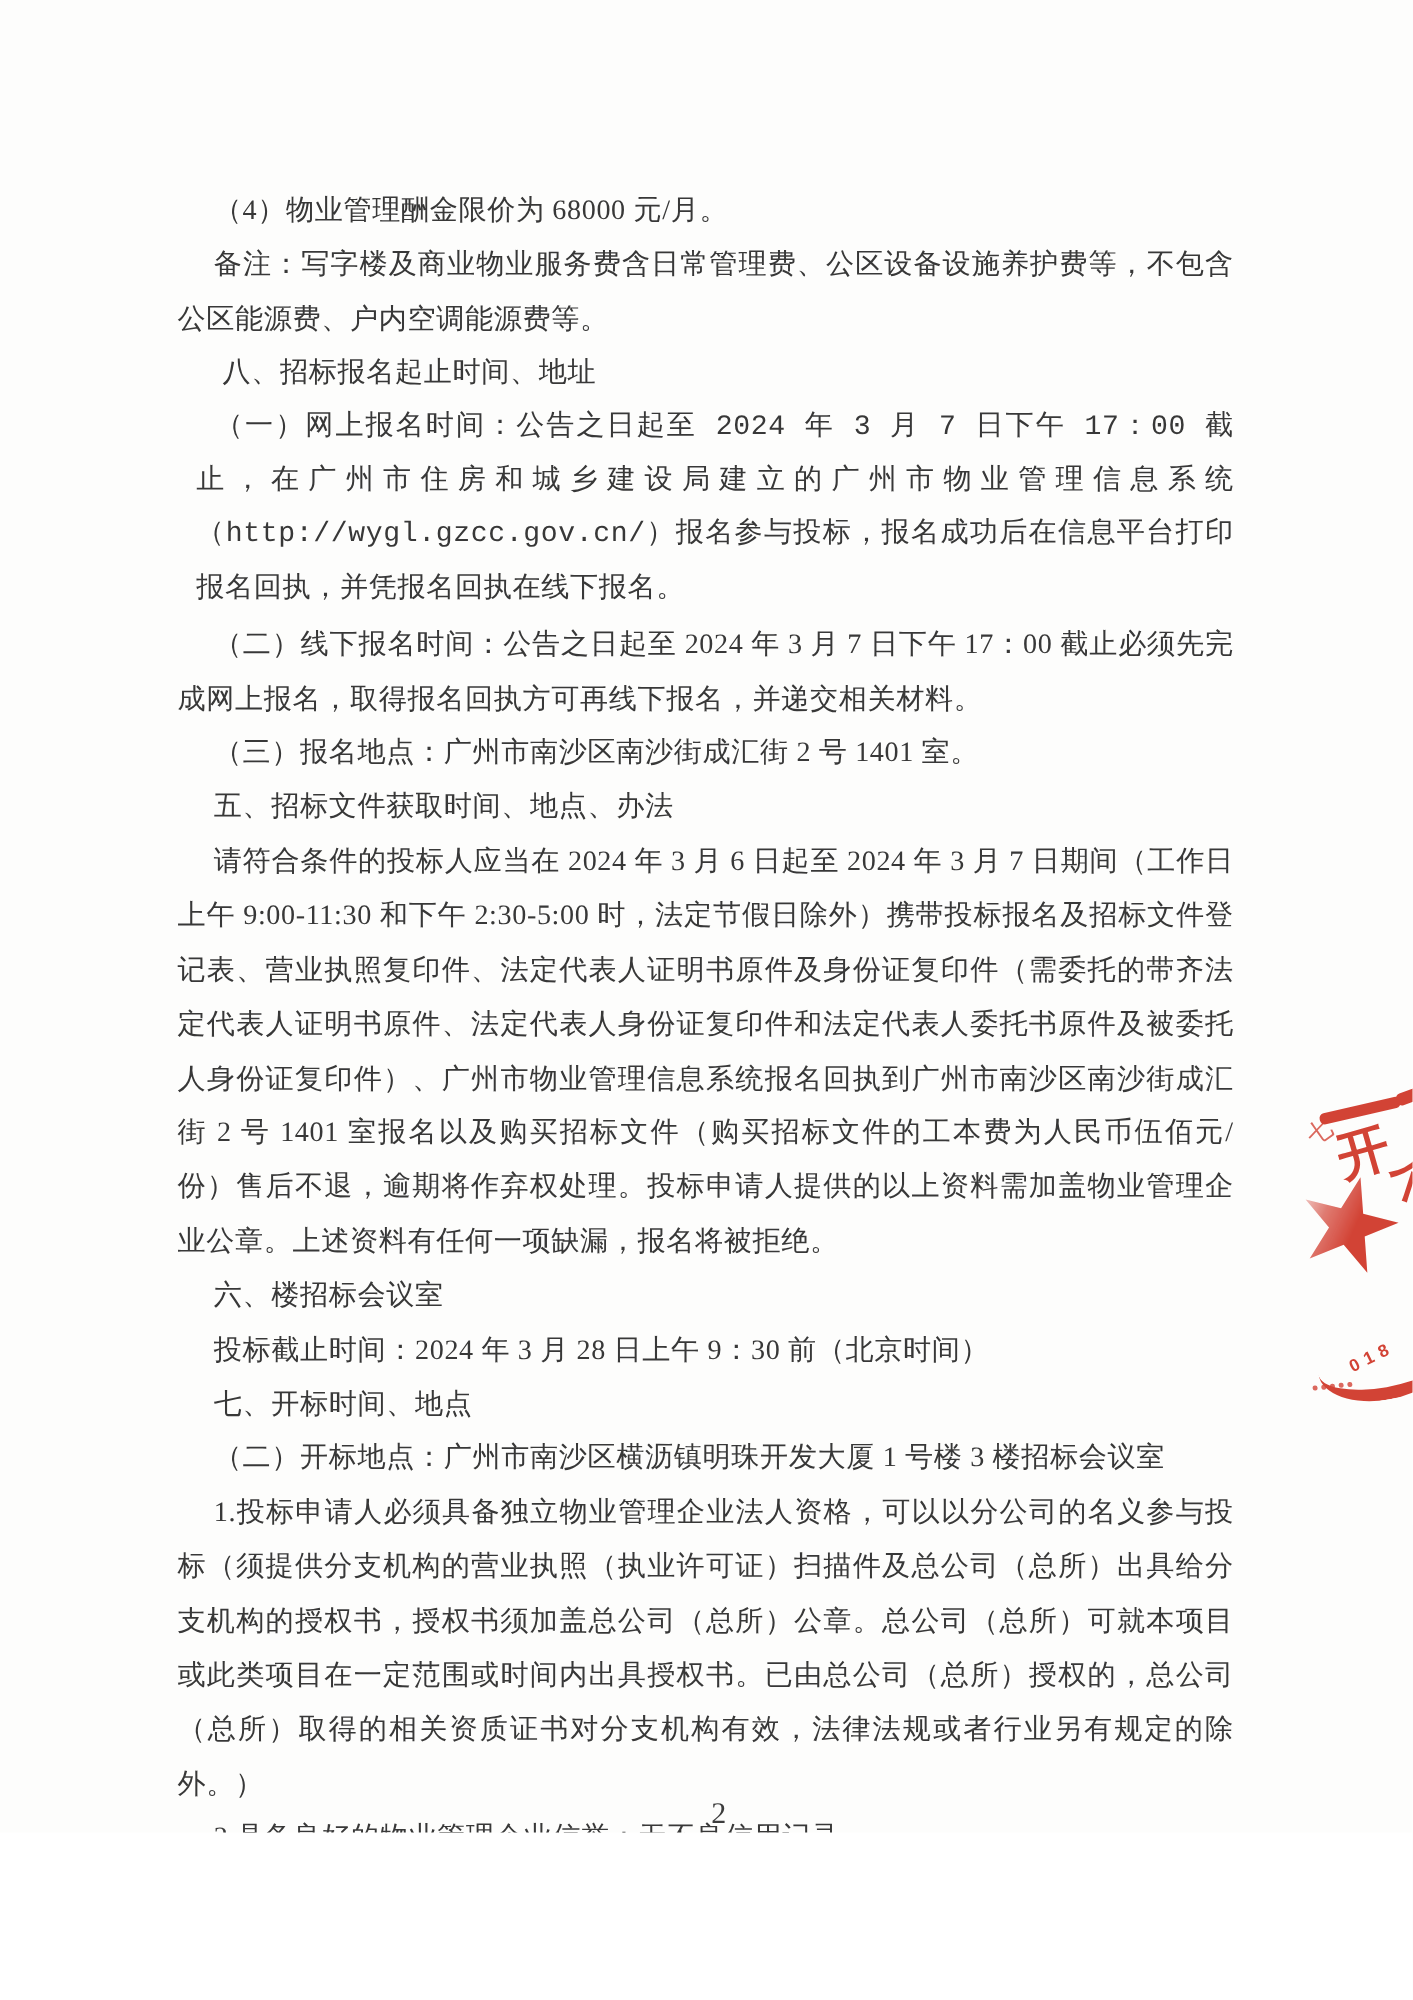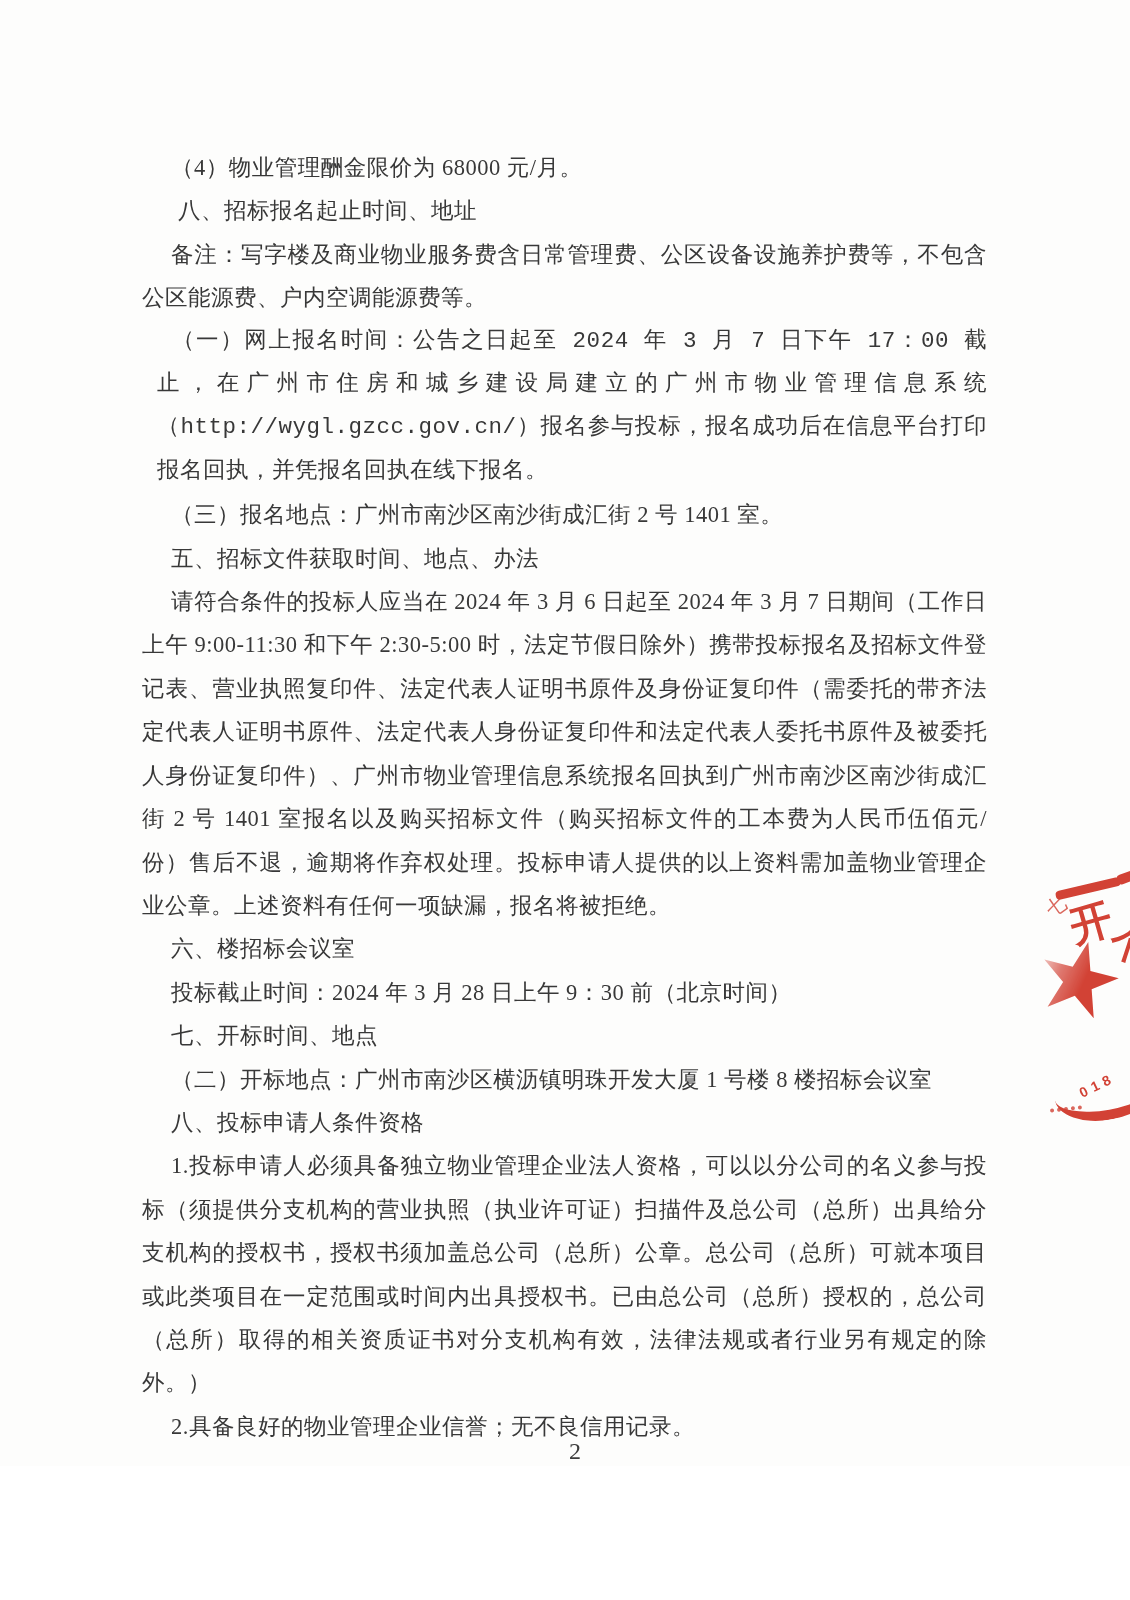--- a/index.html
+++ b/index.html
@@ -112,31 +112,31 @@
     opacity:.8;
   }
 </style>
 </head>
 <body>
 
 <div class="page">
 
   <div class="content">
     <p class="para">（4）物业管理酬金限价为 68000 元/月。</p>
+    <p class="para">备注：写字楼及商业物业服务费含日常管理费、公区设备设施养护费等，不包含公区能源费、户内空调能源费等。</p>
     <p class="para head">八、招标报名起止时间、地址</p>
-    <p class="para">备注：写字楼及商业物业服务费含日常管理费、公区设备设施养护费等，不包含公区能源费、户内空调能源费等。</p>
     <p class="para hang">（一）网上报名时间：公告之日起至 2024 年 3 月 7 日下午 17：00 截止，在广州市住房和城乡建设局建立的广州市物业管理信息系统（http://wygl.gzcc.gov.cn/）报名参与投标，报名成功后在信息平台打印报名回执，并凭报名回执在线下报名。</p>
+    <p class="para">（二）线下报名时间：公告之日起至 2024 年 3 月 7 日下午 17：00 截止必须先完成网上报名，取得报名回执方可再线下报名，并递交相关材料。</p>
     <p class="para">（三）报名地点：广州市南沙区南沙街成汇街 2 号 1401 室。</p>
     <p class="para">五、招标文件获取时间、地点、办法</p>
     <p class="para">请符合条件的投标人应当在 2024 年 3 月 6 日起至 2024 年 3 月 7 日期间（工作日上午 9:00-11:30 和下午 2:30-5:00 时，法定节假日除外）携带投标报名及招标文件登记表、营业执照复印件、法定代表人证明书原件及身份证复印件（需委托的带齐法定代表人证明书原件、法定代表人身份证复印件和法定代表人委托书原件及被委托人身份证复印件）、广州市物业管理信息系统报名回执到广州市南沙区南沙街成汇街 2 号 1401 室报名以及购买招标文件（购买招标文件的工本费为人民币伍佰元/份）售后不退，逾期将作弃权处理。投标申请人提供的以上资料需加盖物业管理企业公章。上述资料有任何一项缺漏，报名将被拒绝。</p>
     <p class="para">六、楼招标会议室</p>
     <p class="para">投标截止时间：2024 年 3 月 28 日上午 9：30 前（北京时间）</p>
     <p class="para">七、开标时间、地点</p>
-    <p class="para">（二）开标地点：广州市南沙区横沥镇明珠开发大厦 1 号楼 8 楼招标会议室</p>
-    <p class="para">八、投标申请人条件资格</p>
+    <p class="para">（二）开标地点：广州市南沙区横沥镇明珠开发大厦 1 号楼 3 楼招标会议室</p>
     <p class="para">1.投标申请人必须具备独立物业管理企业法人资格，可以以分公司的名义参与投标（须提供分支机构的营业执照（执业许可证）扫描件及总公司（总所）出具给分支机构的授权书，授权书须加盖总公司（总所）公章。总公司（总所）可就本项目或此类项目在一定范围或时间内出具授权书。已由总公司（总所）授权的，总公司（总所）取得的相关资质证书对分支机构有效，法律法规或者行业另有规定的除外。）</p>
     <p class="para">2.具备良好的物业管理企业信誉；无不良信用记录。</p>
   </div>
 
   <div class="seal">
     <div class="seal-bar1"></div>
     <div class="seal-bar2"></div>
     <span class="seal-char-small">七</span>
     <span class="seal-char-main">开</span>
     <span class="seal-char-cut">个</span>

